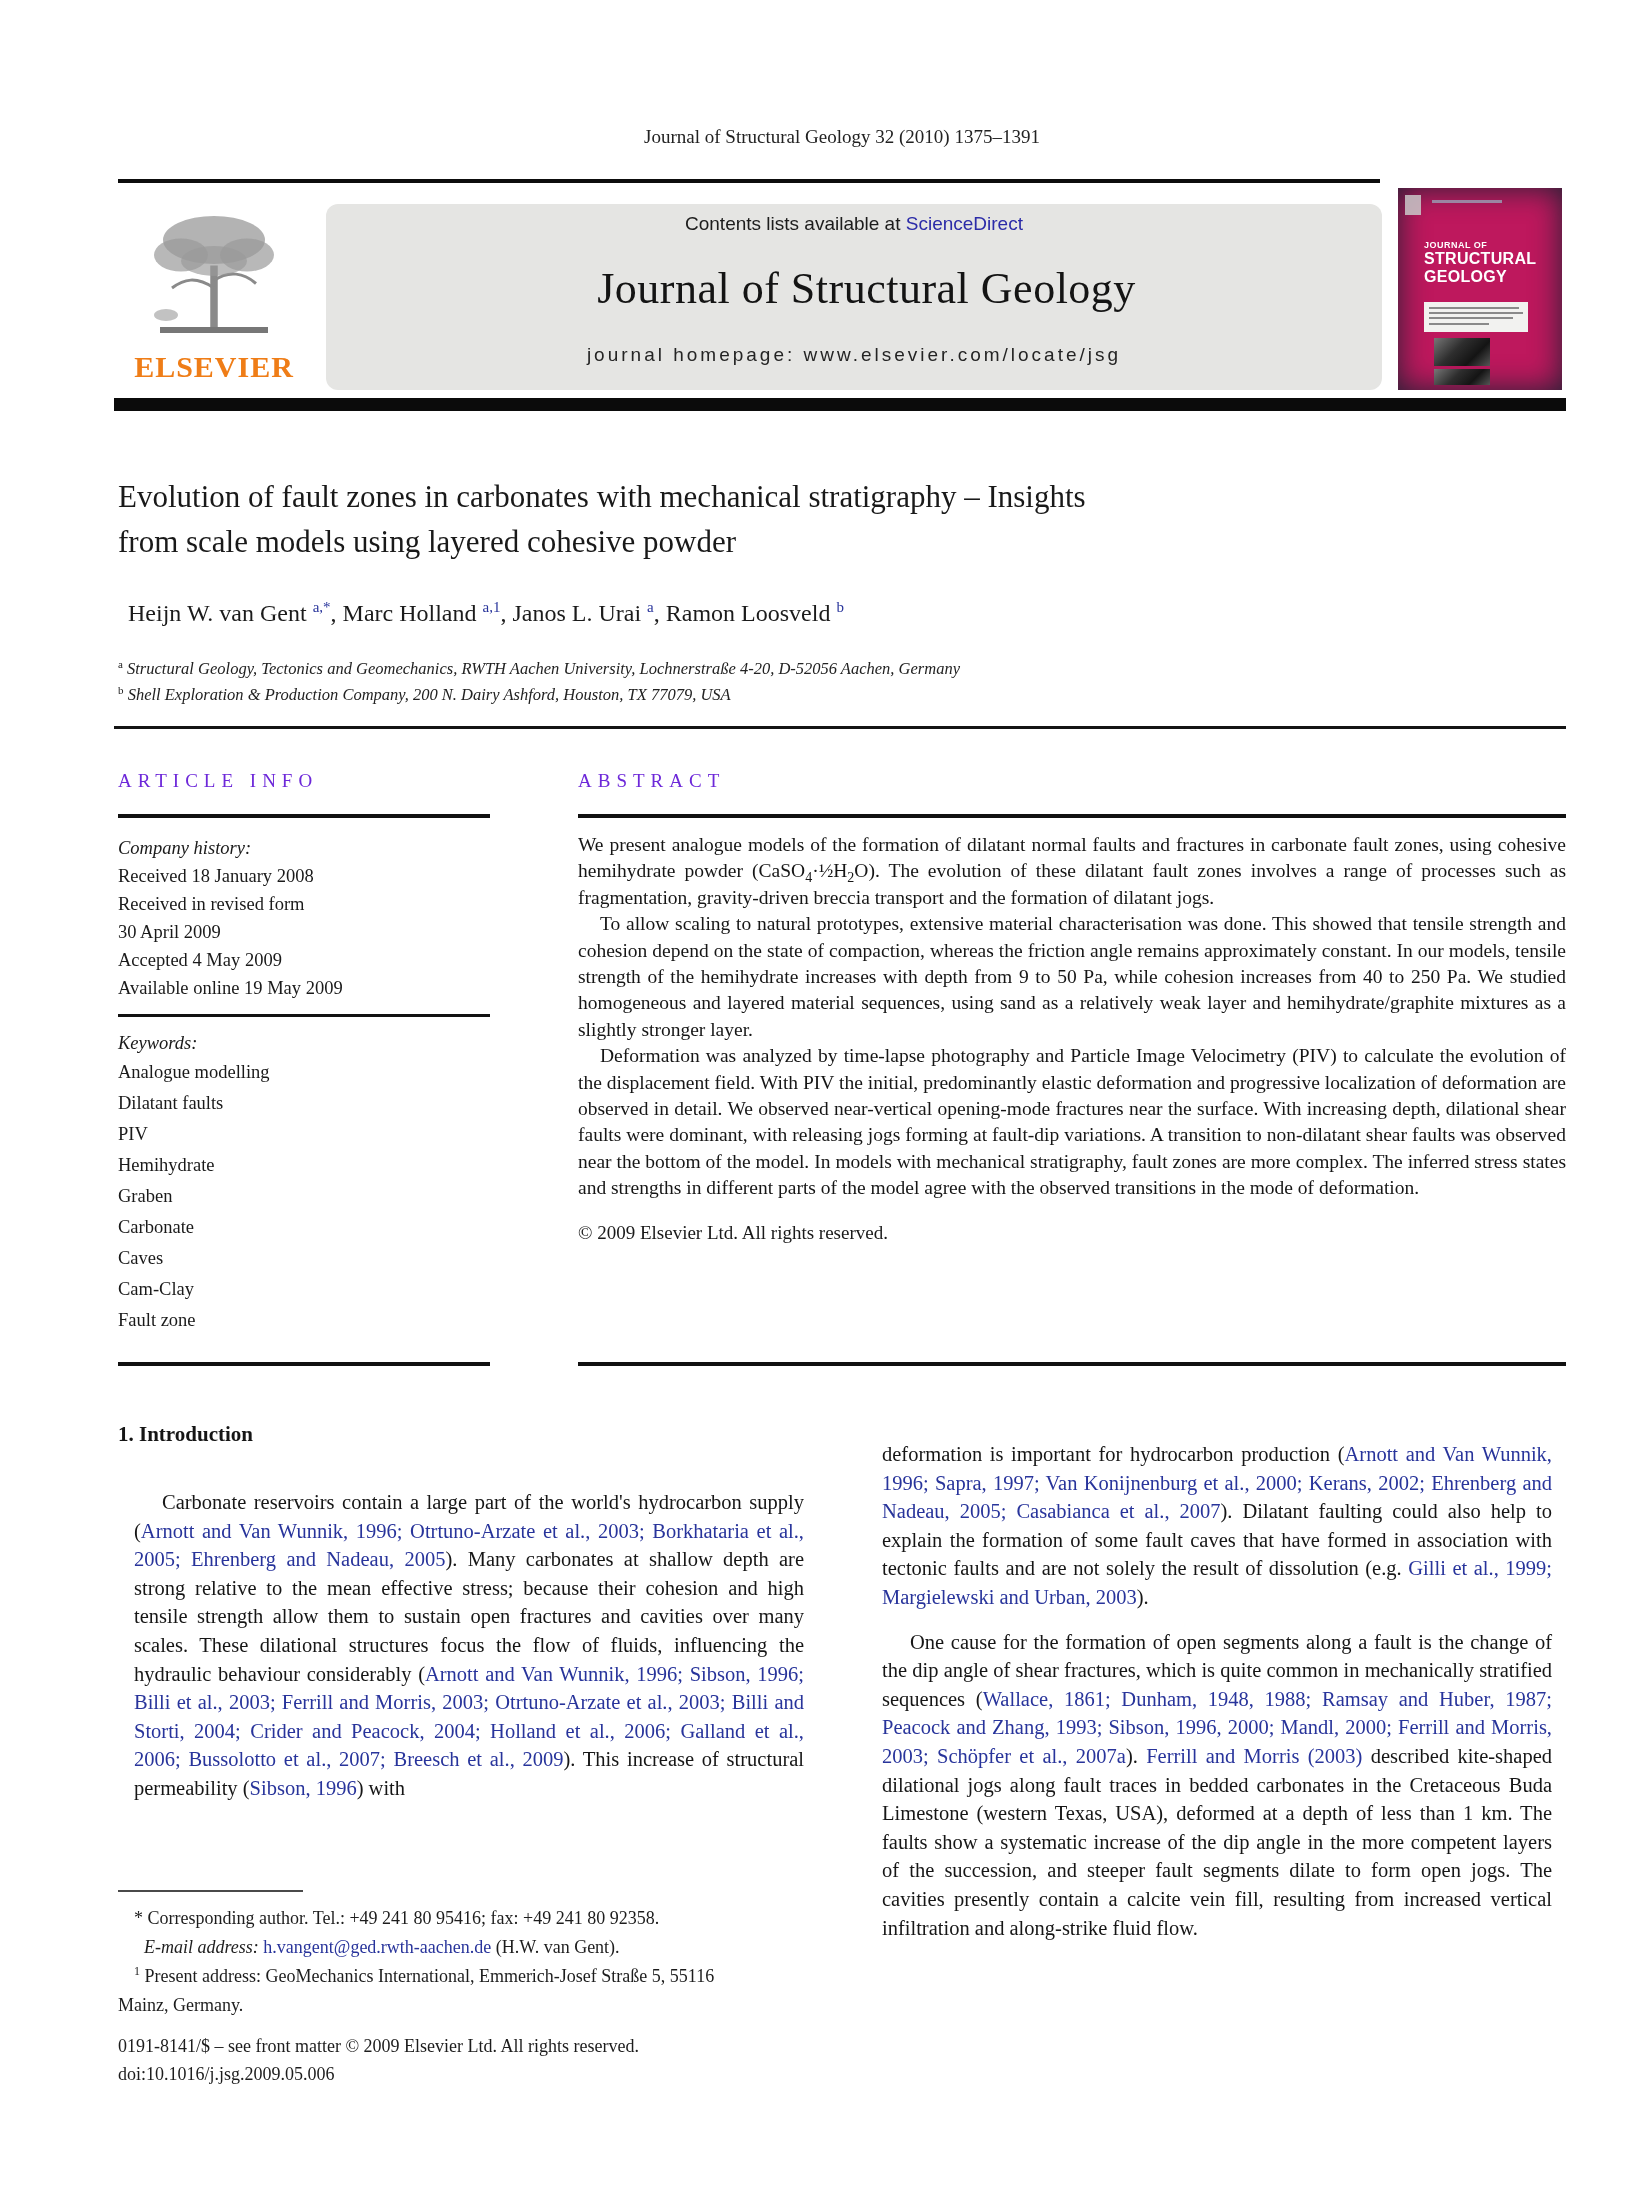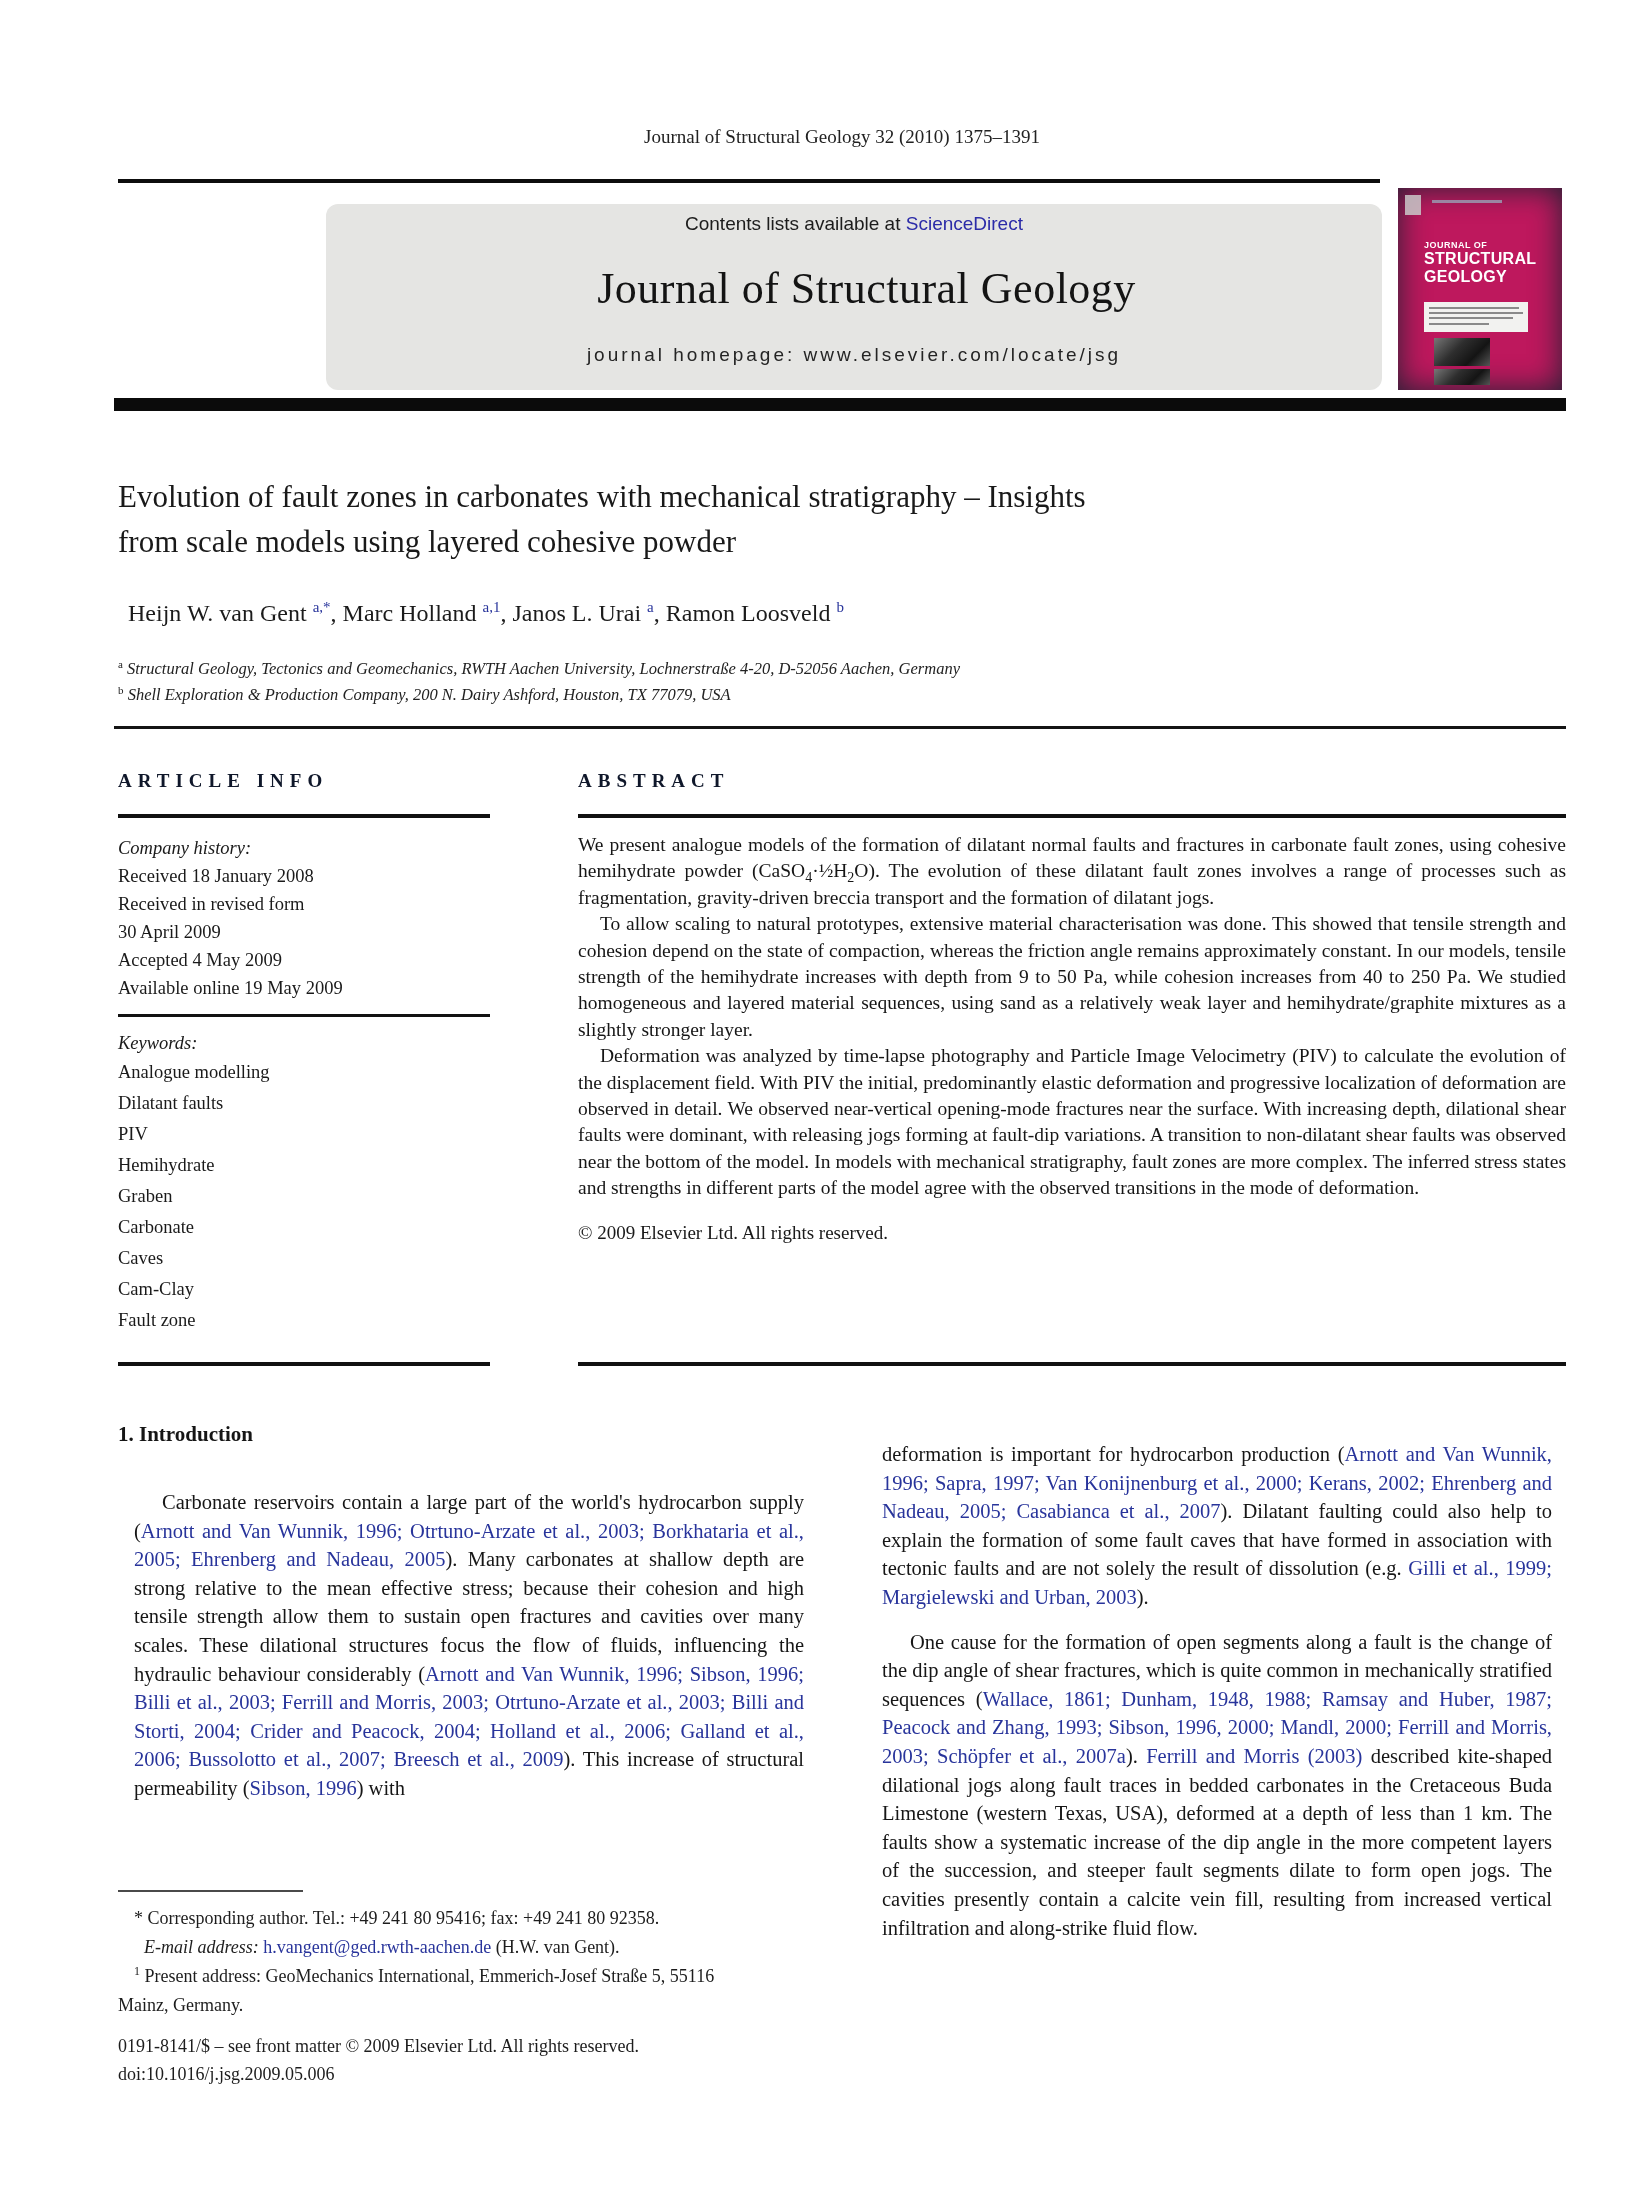--- a/index.html
+++ b/index.html
@@ -43,21 +43,21 @@
   .article-title{left:118px;top:474px;width:1420px;font-size:31px;line-height:45px;color:#191919;}
   .authors{left:128px;top:600px;width:1420px;font-size:24px;color:#1b1b1b;}
   .authors sup{font-size:15px;color:#28349b;}
   .affils{left:118px;top:656px;width:1420px;font-size:16.5px;line-height:26px;color:#222;}
   .affils sup{font-size:11px;font-style:normal;}
   .affils .it{font-style:italic;}
 
   
   .info-col{left:118px;top:770px;width:372px;}
   .abs-col{left:578px;top:770px;width:988px;}
-  .col-heading{font-size:19px;font-weight:700;letter-spacing:6px;color:#0f172a;}
+  .col-heading{font-size:19px;font-weight:400;letter-spacing:6px;color:#6d28d9;}
   .heading-rule{margin-top:22px;height:4px;background:#111;}
   .info-body{margin-top:16px;font-size:18.5px;line-height:28px;}
   .info-label{font-style:italic;}
   .mid-rule{margin-top:12px;margin-bottom:12px;height:3px;background:#111;}
   .kw-list div{line-height:31px;}
   .abstract-text{margin-top:14px;font-size:19.5px;line-height:26.4px;text-align:justify;color:#161616;}
   .abstract-text p{margin:0;}
   .abstract-text p.ind{text-indent:22px;}
   .copyright{margin-top:20px;text-align:left;font-size:19px;}
   .bot-rule-left{left:118px;top:1362px;width:372px;height:4px;background:#111;}
@@ -84,20 +84,40 @@
   sub{line-height:0;font-size:0.72em;}
 </style>
 </head>
 <body>
 
 <div class="page">
 
   <div class="abs header-citation">Journal of Structural Geology 32 (2010) 1375–1391</div>
   <div class="abs rule-top"></div>
 
+  <div class="abs elsevier">
+    <span>
+      <svg width="150" height="150" viewBox="0 0 100 100">
+        <g fill="none" stroke="#8a8a8a" stroke-width="2">
+          <path d="M50 88 V45" stroke-width="5"></path>
+          <path d="M50 60 C38 52 30 54 22 60"></path>
+          <path d="M50 55 C60 48 70 50 78 57"></path>
+        </g>
+        <g fill="#9a9a9a">
+          <ellipse cx="50" cy="28" rx="34" ry="16" opacity="0.75"></ellipse>
+          <ellipse cx="28" cy="38" rx="18" ry="11" opacity="0.7"></ellipse>
+          <ellipse cx="72" cy="38" rx="18" ry="11" opacity="0.7"></ellipse>
+          <ellipse cx="50" cy="42" rx="22" ry="10" opacity="0.65"></ellipse>
+          <ellipse cx="18" cy="78" rx="8" ry="4" opacity="0.6"></ellipse>
+        </g>
+        <rect x="14" y="86" width="72" height="4" fill="#777"></rect>
+      </svg>
+    </span>
+    <div class="elsevier-word">ELSEVIER</div>
+  </div>
 
   <div class="abs banner">
     <div class="contents-line"><span>Contents lists available at </span><span class="sciencedirect">ScienceDirect</span></div>
     <div class="banner-title">Journal of Structural Geology</div>
     <div class="homepage-line">journal homepage: www.elsevier.com/locate/jsg</div>
   </div>
 
   <div class="abs cover">
     <div class="minibox"></div>
     <div class="tinybar" style="left:34px;top:12px;width:70px;"></div>

